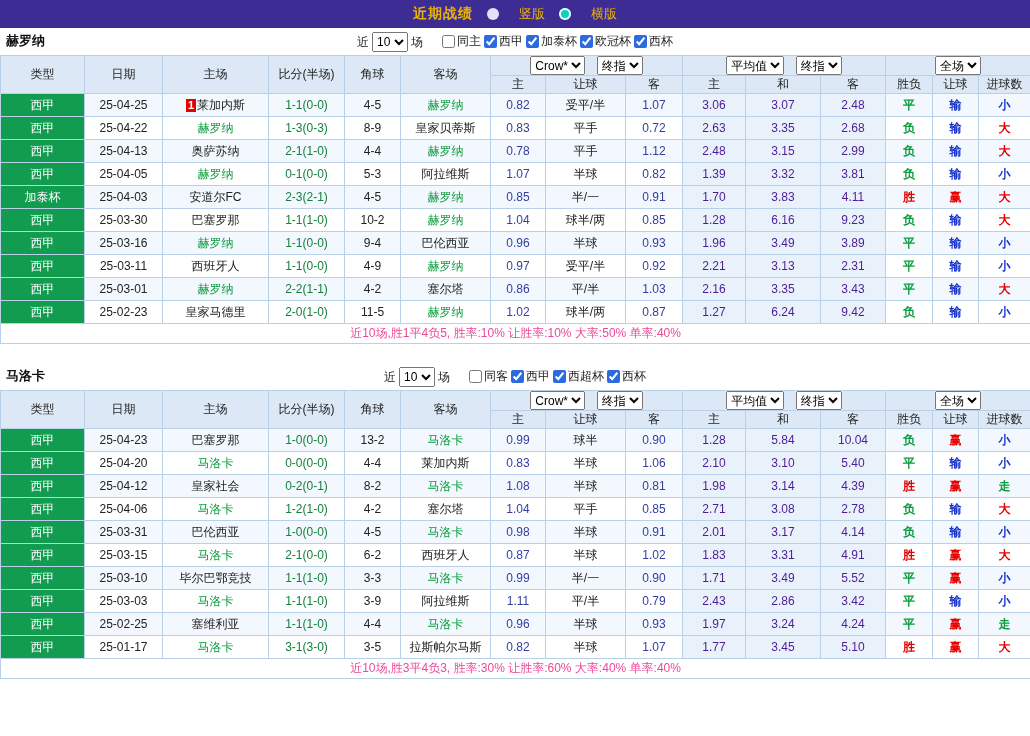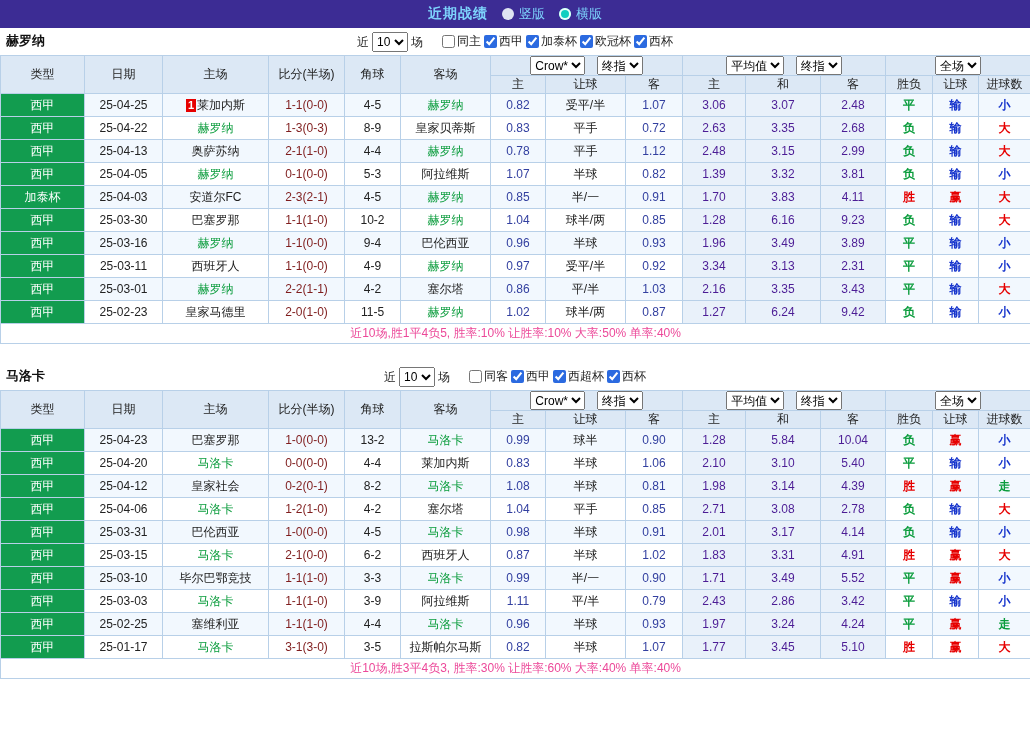--- a/index.html
+++ b/index.html
@@ -1,39 +1,39 @@
 <!DOCTYPE html>
 <html><head>
 <meta charset="utf-8">
 <style>
   *{box-sizing:border-box;margin:0;padding:0}
   html,body{background:#fff}
   body{font-family:"Liberation Sans","DejaVu Sans",sans-serif;width:1030px;font-size:12px;color:#222}
-  .topbar{height:28px;background:#3c2c94;display:flex;align-items:center;justify-content:center;gap:14px;color:#7dd3fc}
+  .topbar{height:28px;background:#3c2c94;display:flex;align-items:center;justify-content:center;gap:14px;color:#eab308}
   .topbar .title{font-weight:bold;font-size:14px;letter-spacing:1px}
-  .radio-group{display:inline-flex;align-items:center;gap:5px;font-size:13px;cursor:pointer}
+  .radio-group{display:inline-flex;align-items:center;gap:20px;font-size:13px;cursor:pointer}
   .radio-dot{width:12px;height:12px;border-radius:50%;background:#dfe3f2;display:inline-block}
   .radio-dot.selected{background:#10cfc0;box-shadow:inset 0 0 0 2px #eafffb}
   .team-bar{position:relative;height:27px;line-height:26px;text-align:center}
   .team-name{position:absolute;left:6px;top:0;font-weight:bold;font-size:13px;color:#111}
   .filter{display:inline-flex;align-items:center;gap:3px;vertical-align:middle}
   .filter select{font-size:12px;height:20px}
   .filter .gap{display:inline-block;width:10px}
   .filter .cb{display:inline-flex;align-items:center;margin-left:3px;cursor:pointer}
   .filter .cb input{width:13px;height:13px;margin:0 2px 0 0;accent-color:#2b6ae0}
   table.stats{border-collapse:collapse;table-layout:fixed;width:1030px}
   table.stats th,table.stats td{border:1px solid #b8d0e8;text-align:center;overflow:hidden;white-space:nowrap;padding:0 1px}
   table.stats thead th{background:#dce8f5;font-weight:normal;height:18px;color:#222}
   table.stats thead .group-th select{font-size:12px;height:19px;margin:0 4px;vertical-align:middle}
   table.stats tbody td{height:23px}
   tr.row-odd td{background:#f2f8fe}
   tr.row-even td{background:#ffffff}
   table.stats tbody td.type-cell{background:#129c4f;color:#fff}
   table.stats tbody td.avg{background:#e9f1fa;color:#4c1d95}
-  td.score{color:#7f1d1d}
+  td.score{color:#15803d}
   td.odds{color:#3340a0}
   .focus-team{color:#0a9c3c}
   .bold{font-weight:bold}
   .t-red{color:#e60000}
   .t-blue{color:#1634cc}
   .t-green{color:#0a9c3c}
   .rank-badge{display:inline-block;background:#e60000;color:#fff;font-size:11px;line-height:13px;padding:0 2px;margin-right:1px;font-weight:bold}
   table.stats tfoot td.summary{color:#ec4899;height:20px;background:#fff}
   .section-mallorca{margin-top:19px}
 </style>
@@ -251,21 +251,21 @@
         <tr class="row-even">
           <td class="type-cell">西甲</td>
           <td>25-03-11</td>
           <td><span>西班牙人</span></td>
           <td class="score">1-1(0-0)</td>
           <td>4-9</td>
           <td><span class="focus-team">赫罗纳</span></td>
           <td class="odds">0.97</td>
           <td>受平/半</td>
           <td class="odds">0.92</td>
-          <td class="avg">3.34</td>
+          <td class="avg">2.21</td>
           <td class="avg">3.13</td>
           <td class="avg">2.31</td>
           <td class="bold t-green">平</td>
           <td class="bold t-blue">输</td>
           <td class="bold t-blue">小</td>
         </tr>
         <tr class="row-odd">
           <td class="type-cell">西甲</td>
           <td>25-03-01</td>
           <td><span class="focus-team">赫罗纳</span></td>

